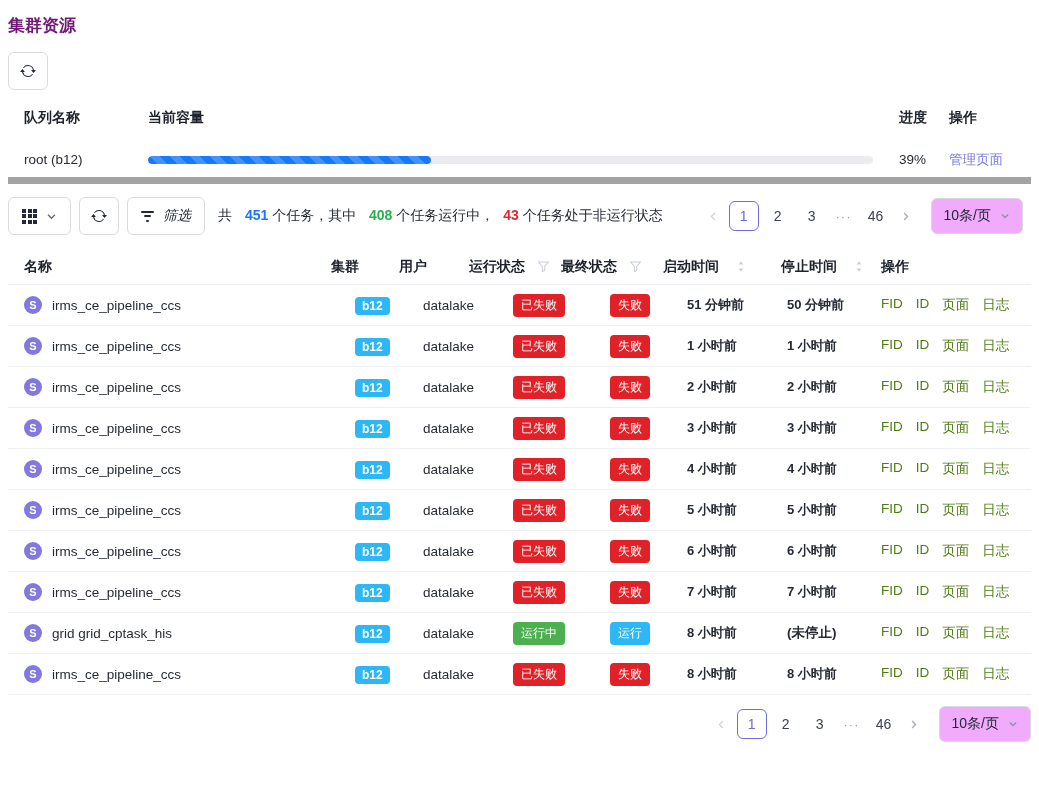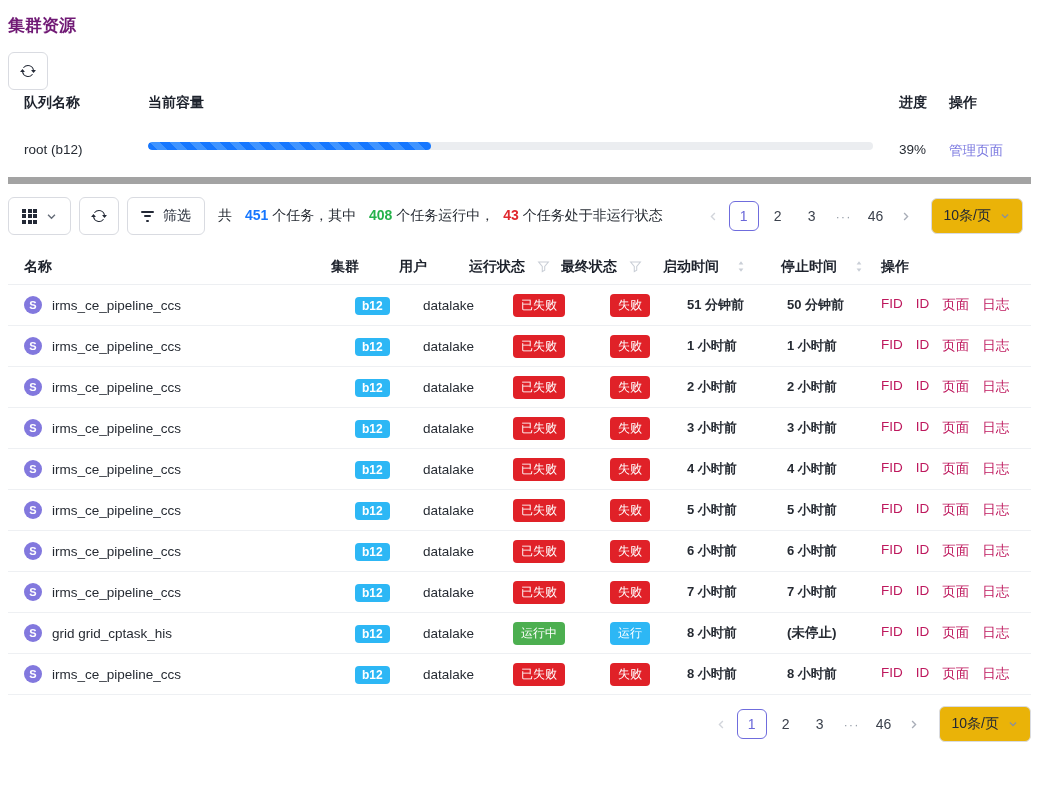--- a/index.html
+++ b/index.html
@@ -13,25 +13,25 @@
   .t1 { padding-top: 14px; }
   .t2 { margin-top: 26px; }
 
   
   .icon-btn, .tool-btn {
     height: 38px; border: 1px solid #d9dbe1; border-radius: 6px; background: #fff;
     display: inline-flex; align-items: center; justify-content: center; gap: 9px;
     cursor: pointer; font-size: 14px; color: #222835;
   }
   .icon-btn { width: 40px; }
-  .tool-btn { padding: 0 13px; }
+  .tool-btn { padding: 0 13px; font-style: italic; }
   .mt15 { margin-top: 15px; }
 
   
-  .res-head, .res-row { display: flex; align-items: flex-start; }
+  .res-head, .res-row { display: flex; align-items: center; }
   .res-head { height: 48px; margin-top: 4px; font-size: 14px; font-weight: 600; color: #1d222c; }
   .res-row  { height: 42px; border-bottom: 7px solid #a3a3a3; font-size: 13.5px; }
   .col-queue    { width: 140px; padding-left: 16px; }
   .col-capacity { flex: 1; padding-right: 18px; }
   .col-progress { width: 50px; padding-left: 8px; }
   .col-action   { width: 90px; padding-left: 8px; }
   .progress-track { height: 8px; border-radius: 4px; background: #ebedf0; overflow: hidden; }
   .progress-fill {
     height: 8px; border-radius: 4px;
     background: repeating-linear-gradient(45deg, #1677ff 0 7px, #3f94ff 7px 14px);
@@ -54,21 +54,21 @@
   .pager { margin-left: auto; display: flex; align-items: center; }
   .pg-btn { width: 26px; height: 30px; display: inline-flex; align-items: center; justify-content: center; cursor: pointer; }
   .pg-item {
     min-width: 30px; height: 30px; margin: 0 2px; display: inline-flex; align-items: center; justify-content: center;
     font-size: 14px; color: #3c424d; cursor: pointer; border: 1px solid transparent; border-radius: 6px;
   }
   .pg-item.active { border-color: #6f6cdd; color: #6a67d9; }
   .pg-ellipsis { min-width: 30px; text-align: center; color: #9aa1ab; font-size: 13px; letter-spacing: 1px; }
   .pg-size {
     height: 36px; margin-left: 12px; padding: 0 12px; border: 1px solid #d9dbe1; border-radius: 6px;
-    display: inline-flex; align-items: center; gap: 9px; font-size: 14px; color: #222835; cursor: pointer; background: #eab308;
+    display: inline-flex; align-items: center; gap: 9px; font-size: 14px; color: #222835; cursor: pointer; background: #f0abfc;
   }
 
   
   .thead { display: flex; align-items: center; height: 36px; margin-top: 14px; border-bottom: 1px solid #edeff2;
            font-size: 14px; font-weight: 600; color: #1d222c; }
   .trow  { display: flex; align-items: center; height: 41px; border-bottom: 1px solid #eef0f3; font-size: 13.5px; }
   .c-name  { flex: 1; padding-left: 16px; display: flex; align-items: center; gap: 10px; min-width: 0; }
   .c-cluster { width: 68px; }
   .c-user  { width: 70px; }
   .c-run   { width: 92px; }
@@ -83,21 +83,21 @@
   .cell-center { display: flex; justify-content: center; }
   .avatar { width: 18px; height: 18px; border-radius: 50%; background: #8278de; color: #fff;
             font-size: 11px; font-weight: 700; display: inline-flex; align-items: center; justify-content: center; flex: 0 0 18px; }
   .tag-cluster { background: #2db7f5; color: #fff; font-size: 12px; font-weight: 700; padding: 2px 7px; border-radius: 4px; }
   .badge { color: #fff; font-size: 12px; padding: 3px 8px; border-radius: 4px; display: inline-block; }
   .badge-red   { background: #e02128; }
   .badge-green { background: #4caf50; }
   .badge-cyan  { background: #2db7f5; }
   .time { font-weight: 700; font-size: 13px; }
   .time.plain { font-weight: 700; font-size: 13.5px; }
-  .op-link { color: #be185d; font-size: 13.5px; cursor: pointer; }
+  .op-link { color: #4d7c0f; font-size: 13.5px; cursor: pointer; }
   .pager-row { display: flex; justify-content: flex-end; margin-top: 11px; }
 </style>
 </head>
 <body>
 
 <div class="page">
 
   
   <div class="section-title t1">集群资源</div>
 

